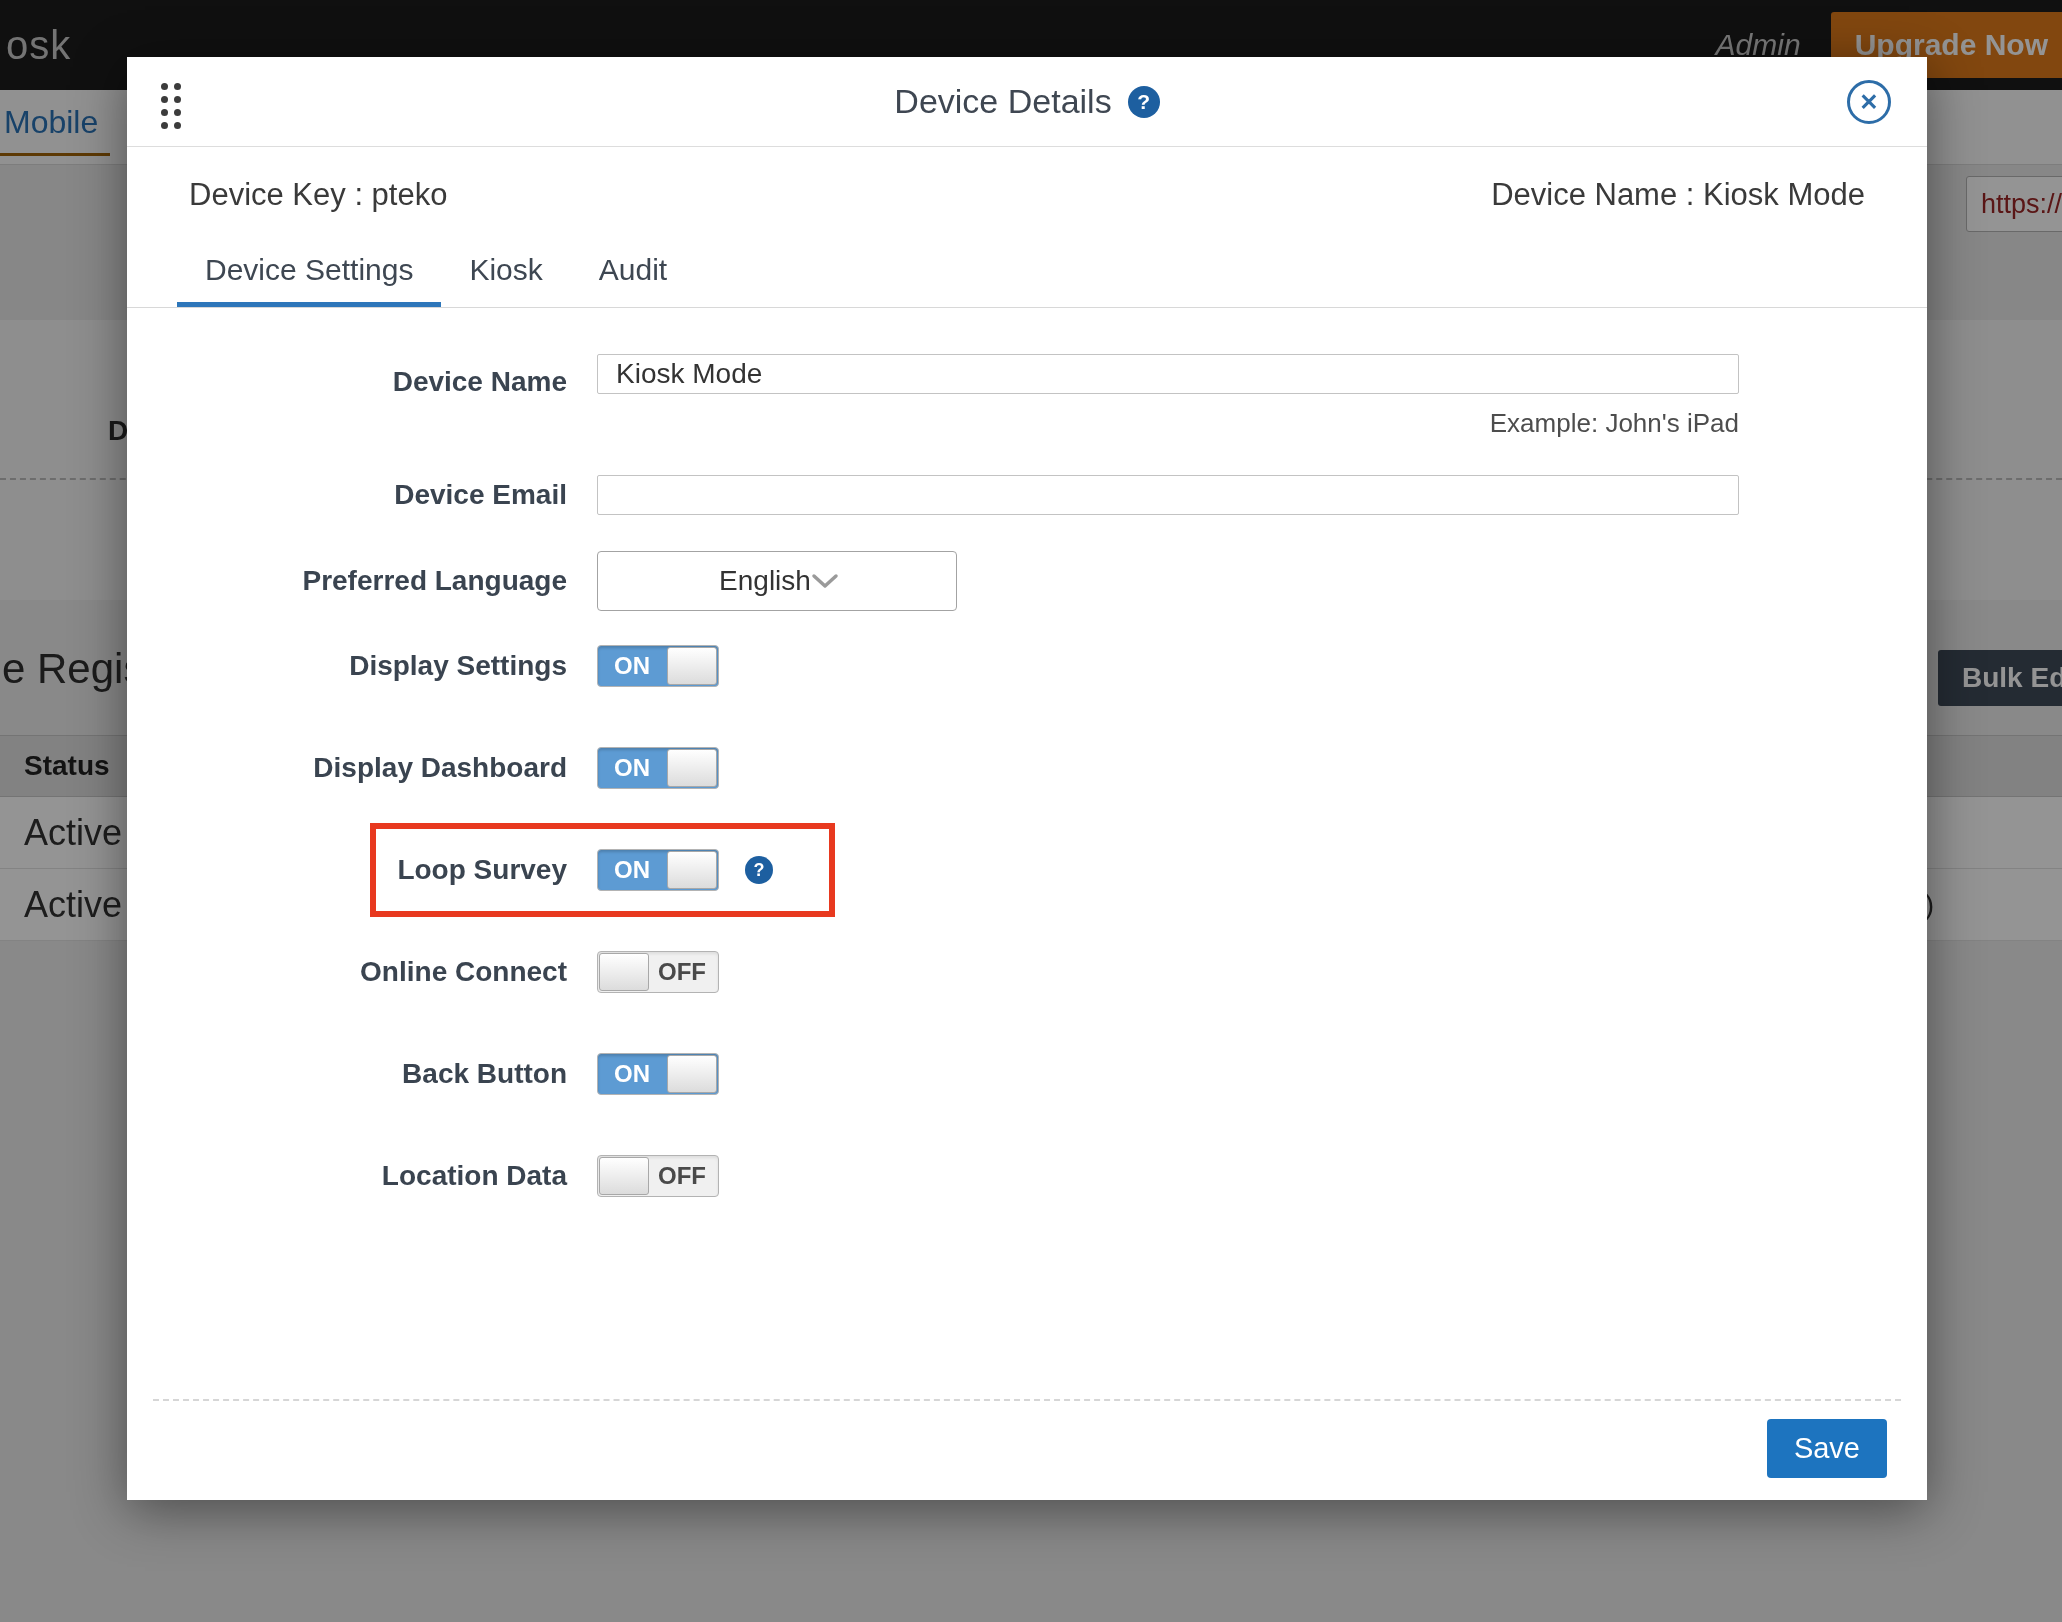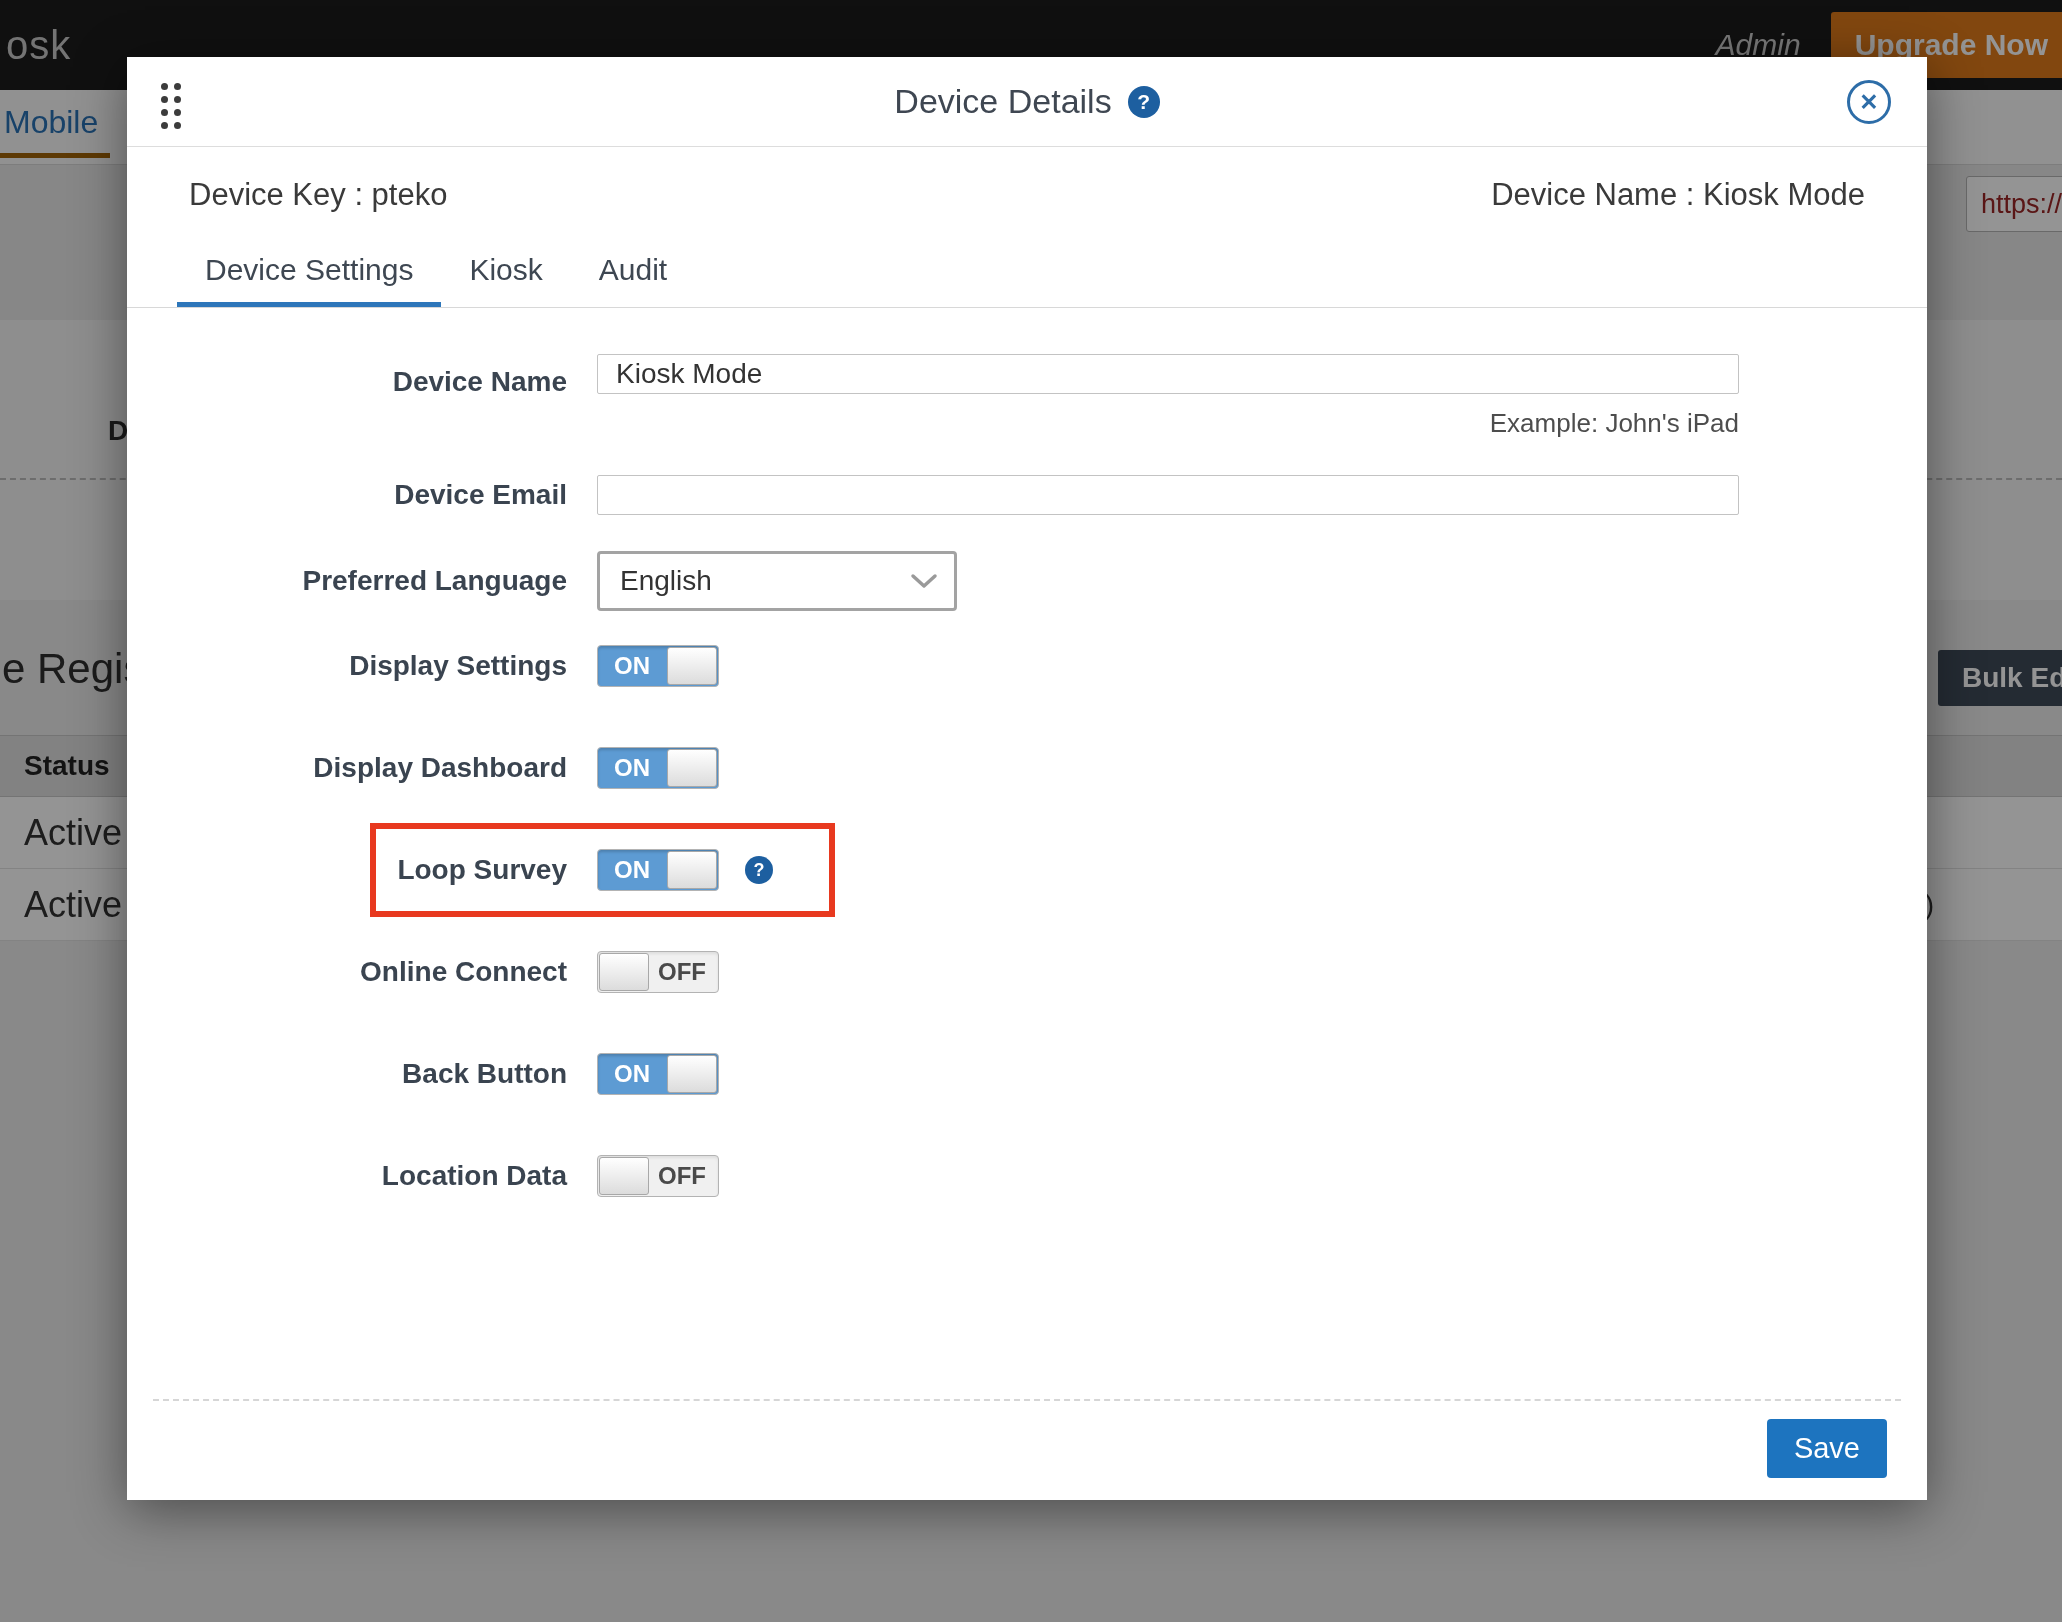--- a/index.html
+++ b/index.html
@@ -8,21 +8,21 @@
   .page { position:relative; width:2062px; height:1622px; overflow:hidden; background:#f97316; }
 
   
   .top-header { position:absolute; top:0; left:0; width:100%; height:90px; background:#1d1d1d; display:flex; align-items:center; z-index:1; }
   .brand-fragment { color:#c9c9c9; font-size:40px; margin-left:6px; letter-spacing:1px; }
   .header-right { margin-left:auto; display:flex; align-items:center; gap:30px; }
   .admin-label { color:#d2d2d2; font-style:italic; font-size:30px; }
   .upgrade-button { background:#e07b1a; color:#fff; font-weight:bold; font-size:30px; padding:16px 24px; border-radius:3px; margin-right:-10px; white-space:nowrap; cursor:pointer; }
 
   .subnav { position:absolute; top:90px; left:0; width:100%; height:75px; background:#fafafa; border-bottom:1px solid #d8d8d8; z-index:1; }
-  .mobile-tab { position:absolute; left:0; top:14px; color:#2a72b5; font-size:32px; padding:0 12px 12px 4px; border-bottom:5px solid #a16207; cursor:pointer; }
+  .mobile-tab { position:absolute; left:0; top:14px; color:#2a72b5; font-size:32px; padding:0 12px 12px 4px; border-bottom:3px solid #a16207; cursor:pointer; }
 
   .toolbar-strip { position:absolute; top:165px; left:0; width:100%; height:155px; background:#e8e8e8; z-index:1; }
   .url-field { position:absolute; top:176px; left:1966px; width:150px; height:56px; background:#fff; border:1px solid #b5b5b5; border-radius:3px; display:flex; align-items:center; padding:0 14px; font-size:27px; color:#9c2626; z-index:2; }
 
   .content-upper { position:absolute; top:320px; left:0; width:100%; height:280px; background:#f4f4f4; z-index:1; }
   .frag-d { position:absolute; top:415px; left:108px; font-size:28px; font-weight:bold; color:#2e2e2e; z-index:2; }
   .dashed-rule { position:absolute; top:478px; left:0; width:100%; border-top:2px dashed #bcbcbc; z-index:2; }
 
   .content-lower { position:absolute; top:600px; left:0; width:100%; height:1022px; background:#ececec; z-index:1; }
   .registrations-heading { position:absolute; top:645px; left:2px; font-size:42px; color:#2f2f2f; z-index:2; }
@@ -58,21 +58,21 @@
 
   .modal-body { padding:46px 60px 0; flex-shrink:0; }
   .form-row { display:flex; align-items:center; margin-bottom:36px; }
   .form-label { width:410px; padding-right:30px; text-align:right; font-weight:bold; font-size:28px; color:#3a4450; flex-shrink:0; }
   .form-row.align-top { align-items:flex-start; }
   .form-row.align-top .form-label { margin-top:12px; }
   .text-input { width:1142px; height:40px; border:1px solid #c3c3c3; border-radius:2px; font-size:28px; padding:0 18px; color:#333; font-family:inherit; background:#fff; }
   .input-stack { display:flex; flex-direction:column; }
   .input-hint { width:1142px; text-align:right; margin-top:14px; font-size:26px; color:#4d4d4d; }
 
-  .select { height:60px; border:3px solid #a3a3a3; border-radius:4px; display:flex; align-items:center; justify-content:space-between; padding:0 16px 0 20px; font-size:28px; color:#333; cursor:pointer; background:#fff; }
+  .select { height:60px; border:1px solid #a3a3a3; border-radius:4px; display:flex; align-items:center; justify-content:center; padding:0 16px 0 20px; font-size:28px; color:#333; cursor:pointer; background:#fff; }
   .select.language { width:360px; }
   .select.folder { width:335px; }
   .row-language { margin-bottom:34px; }
   .row-folder { margin-bottom:46px; }
 
   .toggle-row { margin-bottom:60px; }
   .toggle { position:relative; width:122px; height:42px; border:1px solid #b3b3b3; border-radius:4px; cursor:pointer; flex-shrink:0; }
   .toggle.on { background:#5d9bd3; box-shadow:inset 0 2px 3px rgba(0,0,0,.18); }
   .toggle.off { background:#f0f0f0; box-shadow:inset 0 2px 3px rgba(0,0,0,.08); }
   .toggle-text { position:absolute; top:50%; transform:translateY(-50%); font-weight:bold; font-size:24px; }

